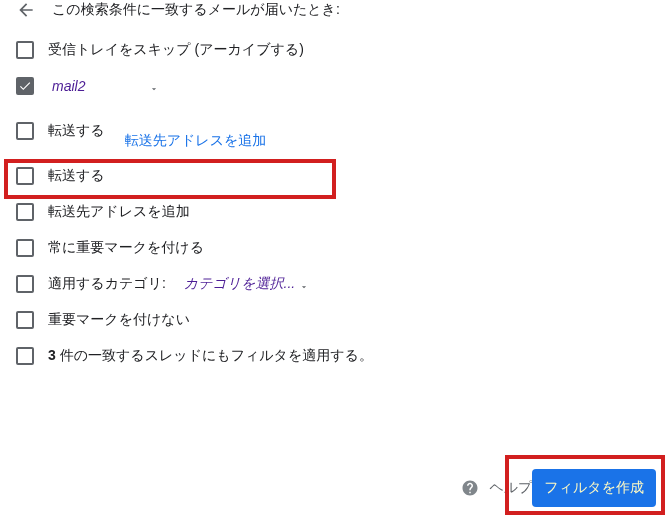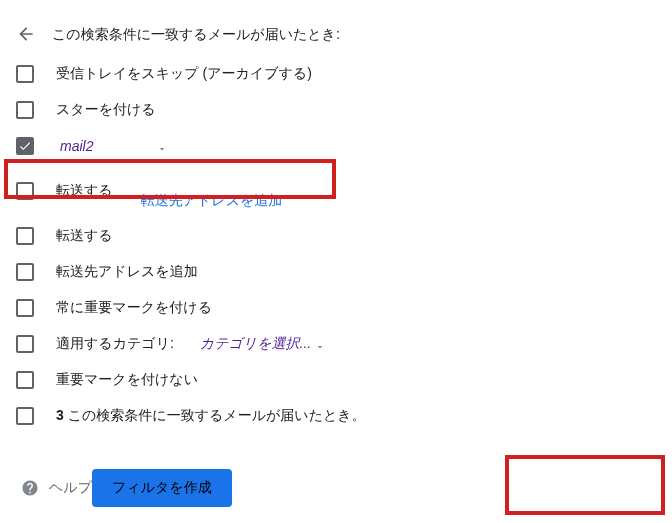--- a/index.html
+++ b/index.html
@@ -8,42 +8,42 @@
     font-family: Arial, "Hiragino Kaku Gothic ProN", "Hiragino Sans", Meiryo, sans-serif;
     font-size: 14px;
     color: #202124;
     background: #fff;
     width: 672px;
     height: 523px;
     position: relative;
   }
   .header {
     display: flex;
-    align-items: flex-end;
-    padding: 24px 16px 8px 16px;
+    align-items: center;
+    padding: 0 16px 8px 16px;
     gap: 16px;
   }
   .back-arrow {
     width: 20px;
     height: 20px;
     color: #5f6368;
     cursor: pointer;
   }
   .header-text {
     color: #202124;
     font-size: 14px;
   }
   .options {
     padding: 4px 0 0 0;
   }
   .option-row {
     display: flex;
     align-items: center;
     padding: 8px 16px;
-    gap: 22px;
+    gap: 14px;
     min-height: 36px;
   }
   .checkbox {
     width: 18px;
     height: 18px;
     border: 2px solid #5f6368;
     border-radius: 2px;
     flex-shrink: 0;
     cursor: pointer;
     background: #fff;
@@ -103,45 +103,45 @@
     left: 505px;
     top: 455px;
     width: 160px;
     height: 60px;
     border: 4px solid #d21f1f;
     pointer-events: none;
   }
   .footer {
     position: absolute;
     bottom: 16px;
-    left: 5px;
+    left: 16px;
     right: 0;
     display: flex;
     align-items: center;
-    justify-content: flex-start;
+    justify-content: flex-end;
     padding: 0 16px;
   }
   .help-wrap {
     display: flex;
     align-items: center;
     gap: 10px;
     color: #5f6368;
     cursor: pointer;
   }
   .help-icon {
     width: 18px;
     height: 18px;
     color: #80868b;
   }
   .create-btn {
     background: #1a73e8;
-    color: #000000;
+    color: #fef9c3;
     border: none;
     border-radius: 4px;
-    padding: 10px 20px;
+    padding: 10px 12px;
     font-size: 14px;
     cursor: pointer;
   }
 </style>
 </head>
 <body>
 
 <div class="header">
   <span class="back-arrow">
     <svg viewBox="0 0 24 24" fill="currentColor">
@@ -152,24 +152,20 @@
 </div>
 
 <div class="options">
 
   <div class="option-row">
     <span class="checkbox"></span>
     <span class="option-label">受信トレイをスキップ (アーカイブする)</span>
   </div>
 
 
-  <div class="option-row">
-    <span class="checkbox"></span>
-    <span class="option-label">スターを付ける</span>
-  </div>
 
   <div class="option-row">
     <span class="checkbox checked">
         <svg viewBox="0 0 24 24" fill="currentColor">
           <path d="M9 16.17L4.83 12l-1.42 1.41L9 19 21 7l-1.41-1.41z"></path>
         </svg>
       </span>
     <span class="select-wrap">
       <span>mail2</span>
       <span class="select-caret" style="margin-left:60px;">
@@ -215,21 +211,21 @@
   </div>
 
   <div class="option-row">
     <span class="checkbox"></span>
     <span class="option-label">重要マークを付けない</span>
   </div>
 
   <div class="option-row">
     <span class="checkbox"></span>
     <span class="option-label">
-      <span class="bold">3</span><span> この検索条件に一致するメールが届いたとき。</span>
+      <span class="bold">3</span><span> 件の一致するスレッドにもフィルタを適用する。</span>
     </span>
   </div>
 
 </div>
 
 <div class="footer">
   <div class="help-wrap">
     <span class="help-icon">
       <svg viewBox="0 0 24 24" fill="currentColor">
           <path d="M12 2C6.48 2 2 6.48 2 12s4.48 10 10 10 10-4.48 10-10S17.52 2 12 2zm1 17h-2v-2h2v2zm2.07-7.75l-.9.92C13.45 12.9 13 13.5 13 15h-2v-.5c0-1.1.45-2.1 1.17-2.83l1.24-1.26c.37-.36.59-.86.59-1.41 0-1.1-.9-2-2-2s-2 .9-2 2H8c0-2.21 1.79-4 4-4s4 1.79 4 4c0 .88-.36 1.68-.93 2.25z"></path>

